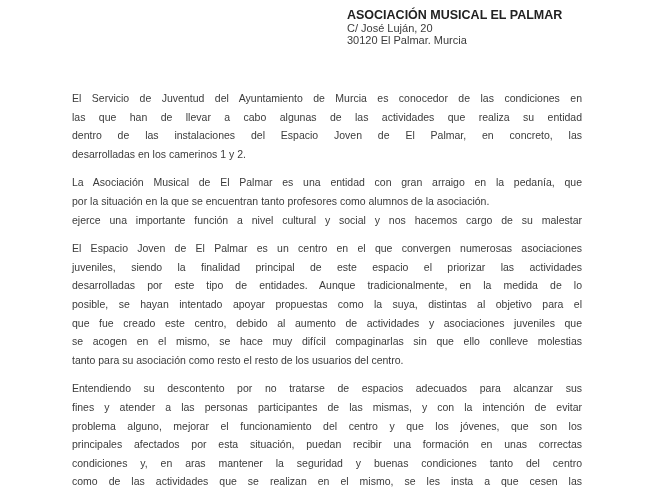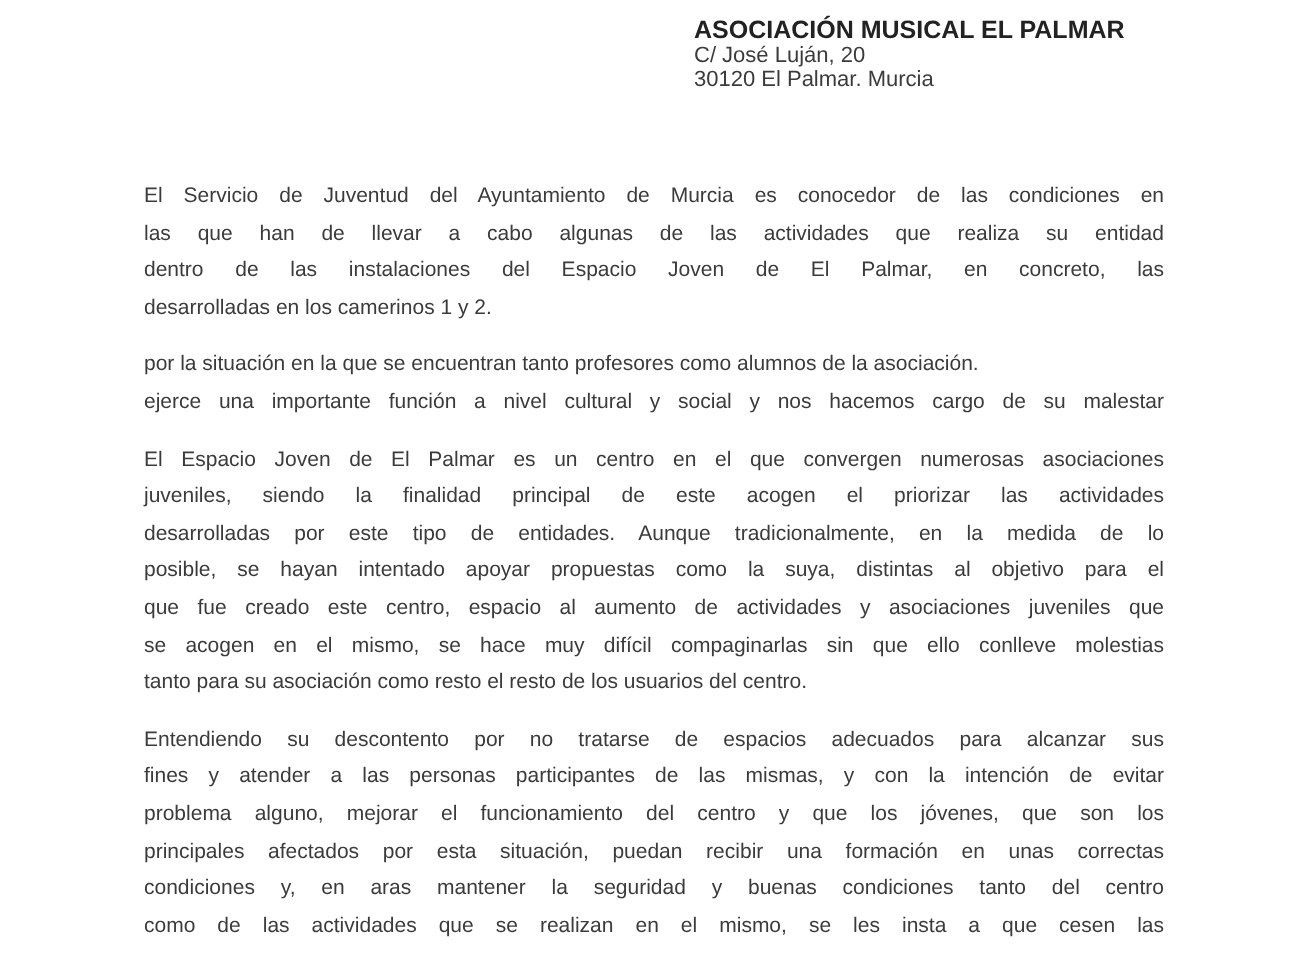--- a/index.html
+++ b/index.html
@@ -74,30 +74,31 @@
   <div class="letter-body">
 
     <div class="paragraph">
       <div class="line jl">El Servicio de Juventud del Ayuntamiento de Murcia es conocedor de las condiciones en</div>
       <div class="line jl">las que han de llevar a cabo algunas de las actividades que realiza su entidad</div>
       <div class="line jl">dentro de las instalaciones del Espacio Joven de El Palmar, en concreto, las</div>
       <div class="line ll">desarrolladas en los camerinos 1 y 2.</div>
     </div>
 
     <div class="paragraph">
+      <div class="line jl">La Asociación Musical de El Palmar es una entidad con gran arraigo en la pedanía, que</div>
       <div class="line ll">por la situación en la que se encuentran tanto profesores como alumnos de la asociación.</div>
       <div class="line jl">ejerce una importante función a nivel cultural y social y nos hacemos cargo de su malestar</div>
     </div>
 
     <div class="paragraph">
       <div class="line jl">El Espacio Joven de El Palmar es un centro en el que convergen numerosas asociaciones</div>
-      <div class="line jl">juveniles, siendo la finalidad principal de este acogen el priorizar las actividades</div>
+      <div class="line jl">juveniles, siendo la finalidad principal de este espacio el priorizar las actividades</div>
       <div class="line jl">desarrolladas por este tipo de entidades. Aunque tradicionalmente, en la medida de lo</div>
       <div class="line jl">posible, se hayan intentado apoyar propuestas como la suya, distintas al objetivo para el</div>
-      <div class="line jl">que fue creado este centro, espacio al aumento de actividades y asociaciones juveniles que</div>
+      <div class="line jl">que fue creado este centro, debido al aumento de actividades y asociaciones juveniles que</div>
       <div class="line jl">se acogen en el mismo, se hace muy difícil compaginarlas sin que ello conlleve molestias</div>
       <div class="line ll">tanto para su asociación como resto el resto de los usuarios del centro.</div>
     </div>
 
     <div class="paragraph">
       <div class="line jl">Entendiendo su descontento por no tratarse de espacios adecuados para alcanzar sus</div>
       <div class="line jl">fines y atender a las personas participantes de las mismas, y con la intención de evitar</div>
       <div class="line jl">problema alguno, mejorar el funcionamiento del centro y que los jóvenes, que son los</div>
       <div class="line jl">principales afectados por esta situación, puedan recibir una formación en unas correctas</div>
       <div class="line jl">condiciones y, en aras mantener la seguridad y buenas condiciones tanto del centro</div>

